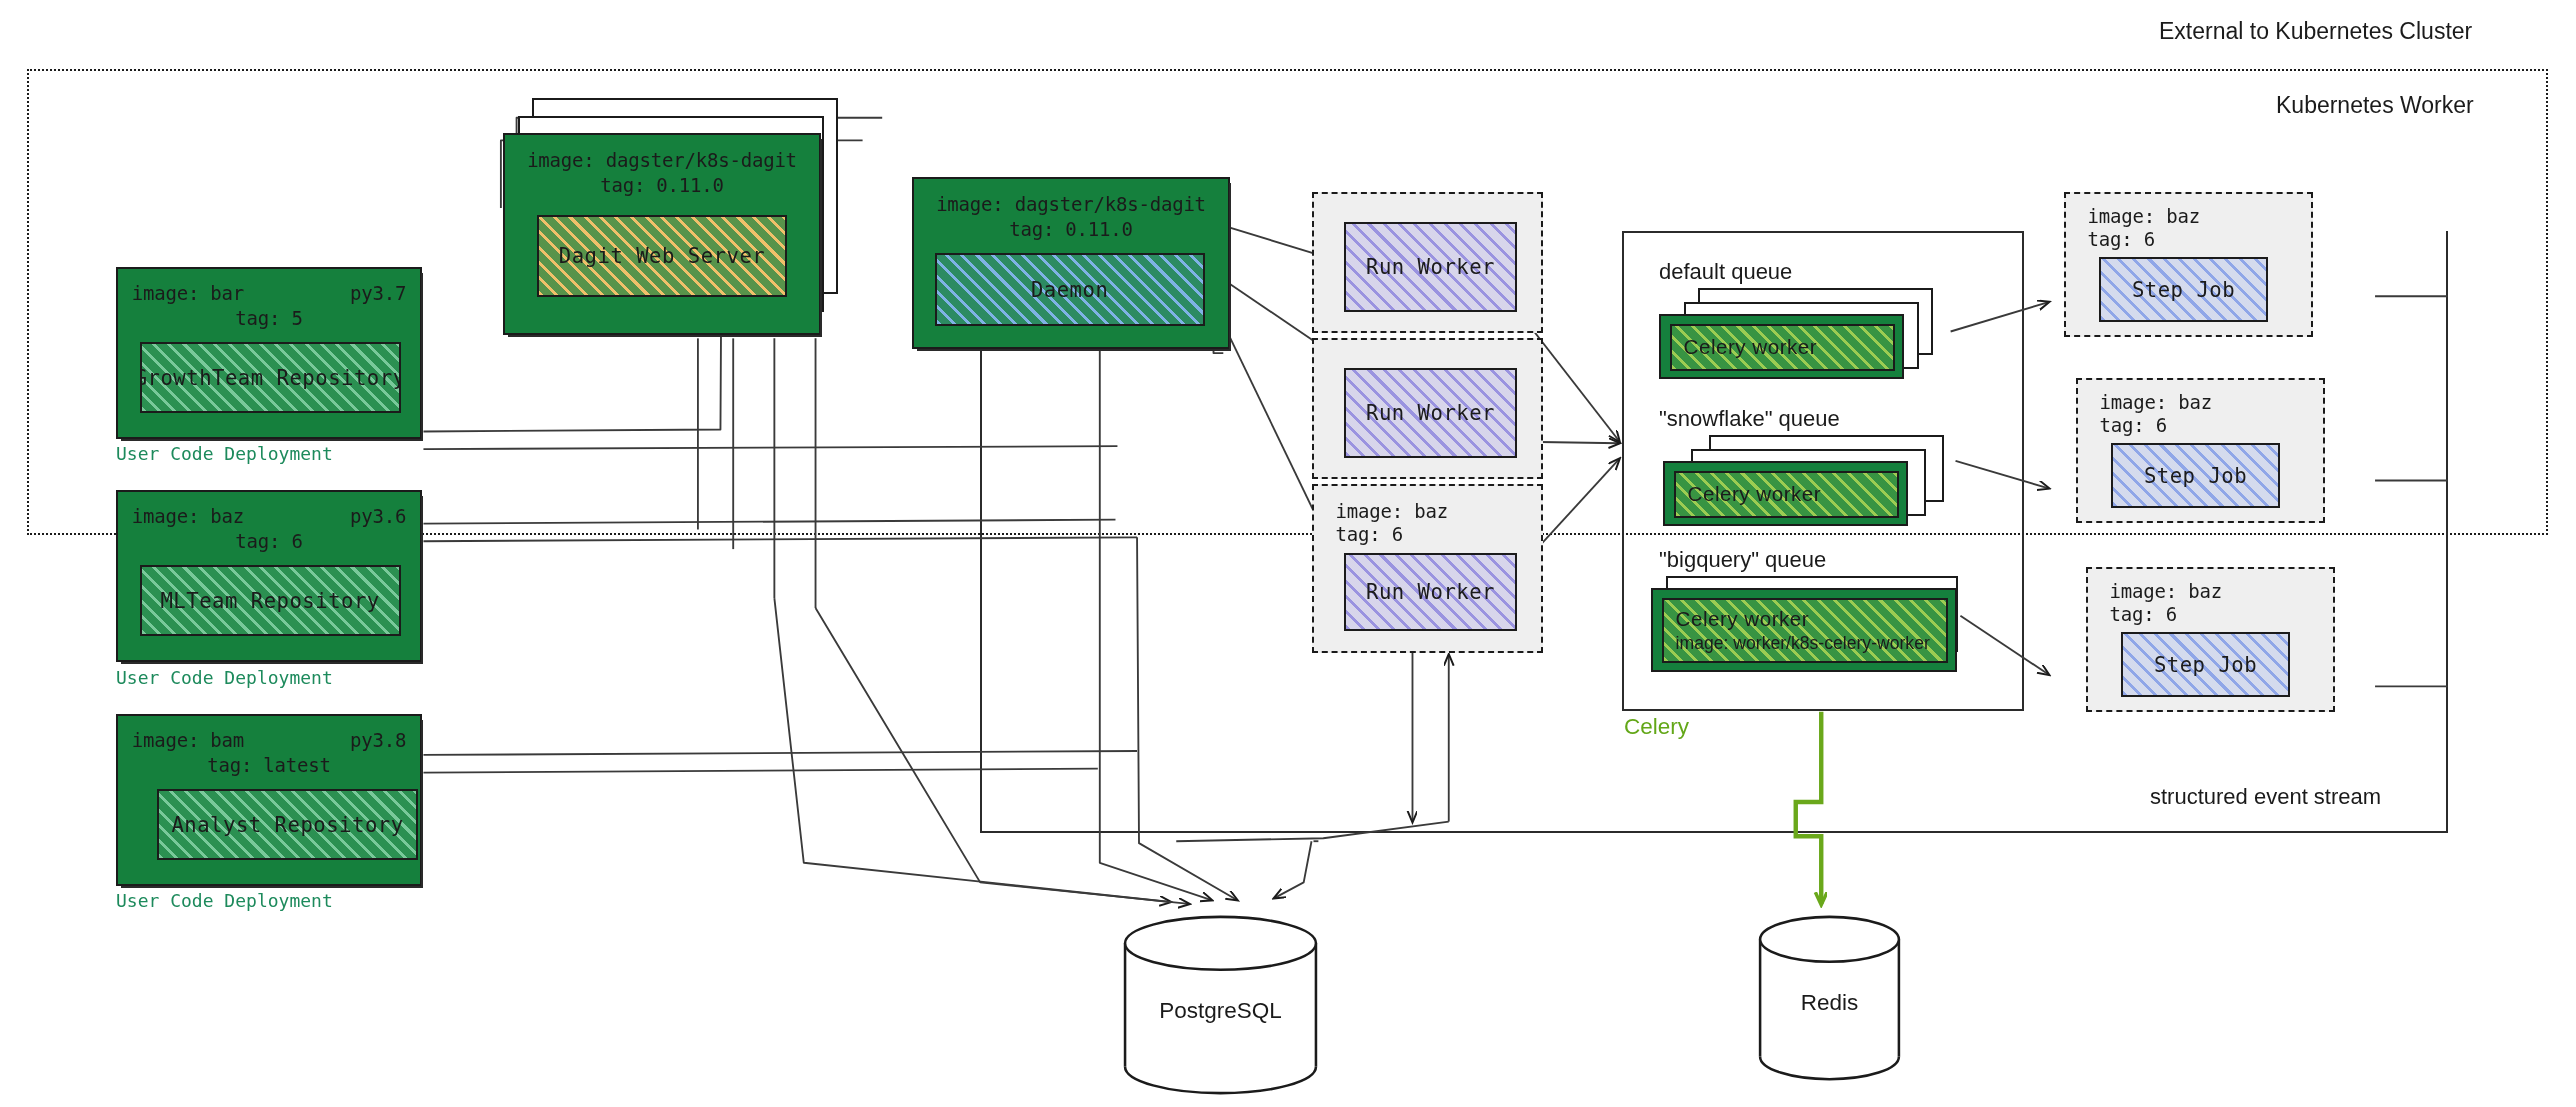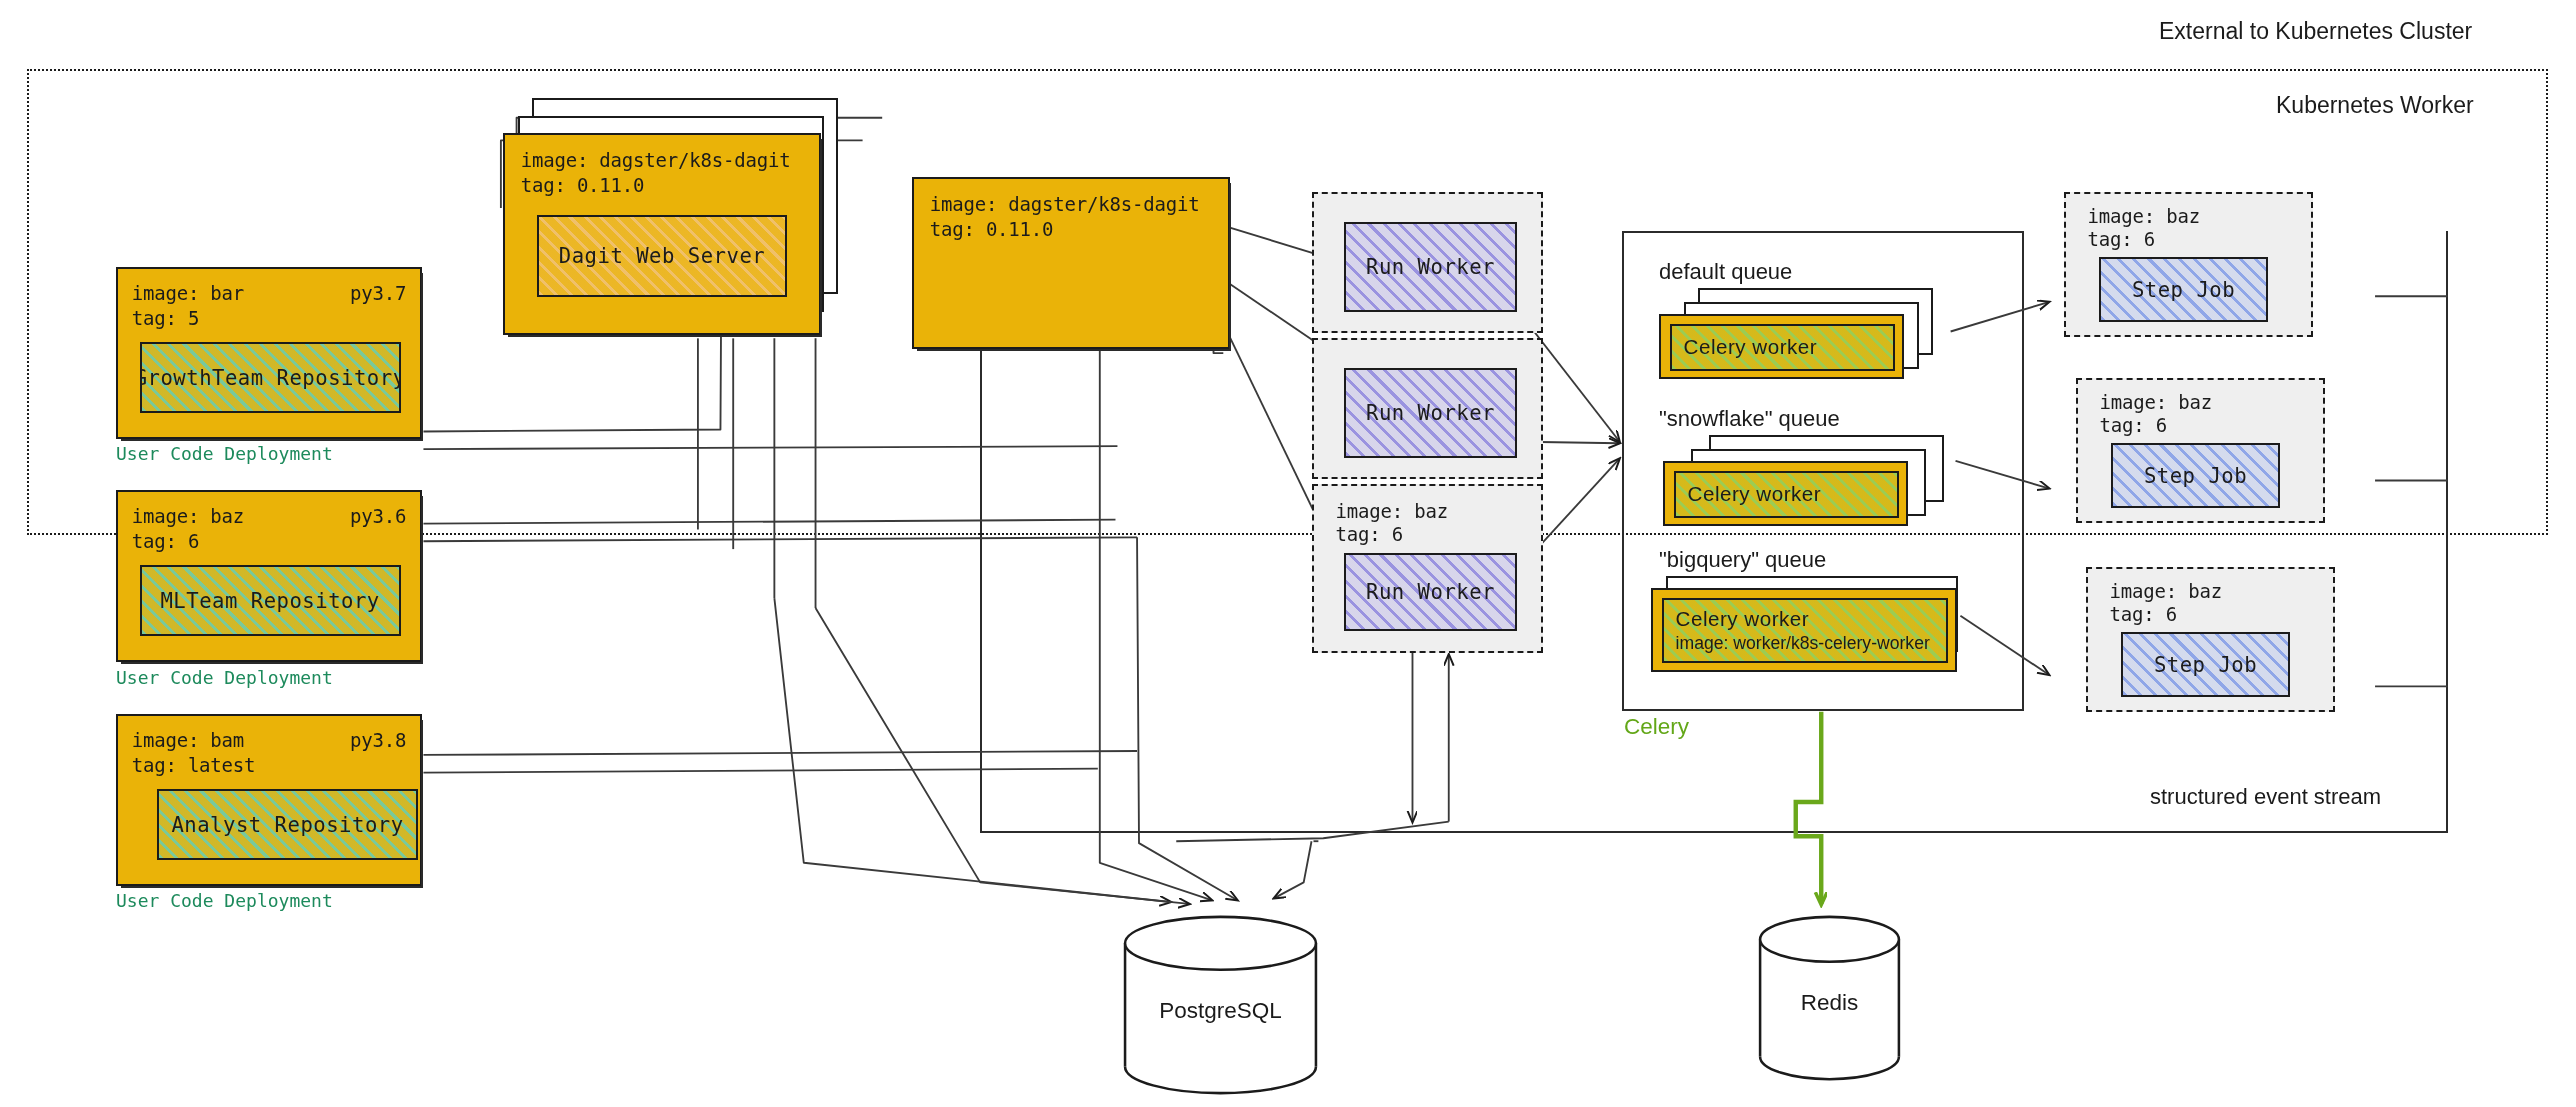--- a/index.html
+++ b/index.html
@@ -24,23 +24,24 @@
     width: 2576px; height: 1108px;
     pointer-events: none;
   }
   .node {
     position: absolute;
     box-sizing: border-box;
   }
 
   
   .card {
-    background: #eab308;
+    background: #15803d;
     border: 2.5px solid #1b1b1b;
     box-sizing: border-box;
+    text-align: center;
   }
   .card.shadowed::after {
     content: "";
     position: absolute;
     left: 2.9px; top: 3.9px; right: -2.9px; bottom: -3.9px;
     border-right: 2.5px solid #2a2a2a;
     border-bottom: 2.5px solid #2a2a2a;
     pointer-events: none;
   }
 
@@ -285,20 +286,23 @@
     <div class="meta">image: dagster/k8s-dagit</div>
     <div class="meta">tag: 0.11.0</div>
     <div class="hatch orange" style="position:absolute; left:32px; top:80px; width:250px; height:82px;">
       <span class="lbl">Dagit Web Server</span>
     </div>
   </div>
 
   <div class="node card shadowed" style="left:912px; top:177px; width:318px; height:172px; padding:12.7px 15.7px;">
     <div class="meta">image: dagster/k8s-dagit</div>
     <div class="meta">tag: 0.11.0</div>
+    <div class="hatch blue" style="position:absolute; left:20.6px; top:74px; width:270px; height:73px;">
+      <span class="lbl">Daemon</span>
+    </div>
   </div>
 
   <div class="podbox" style="left:1312px; top:192px; width:231px; height:141px;">
     <div class="hatch purple" style="position:absolute; left:30px; top:28px; width:173px; height:90px;">
       <span class="lbl">Run Worker</span>
     </div>
   </div>
 
   <div class="podbox" style="left:1312px; top:338px; width:231px; height:141px;">
     <div class="hatch purple" style="position:absolute; left:30px; top:28px; width:173px; height:90px;">

